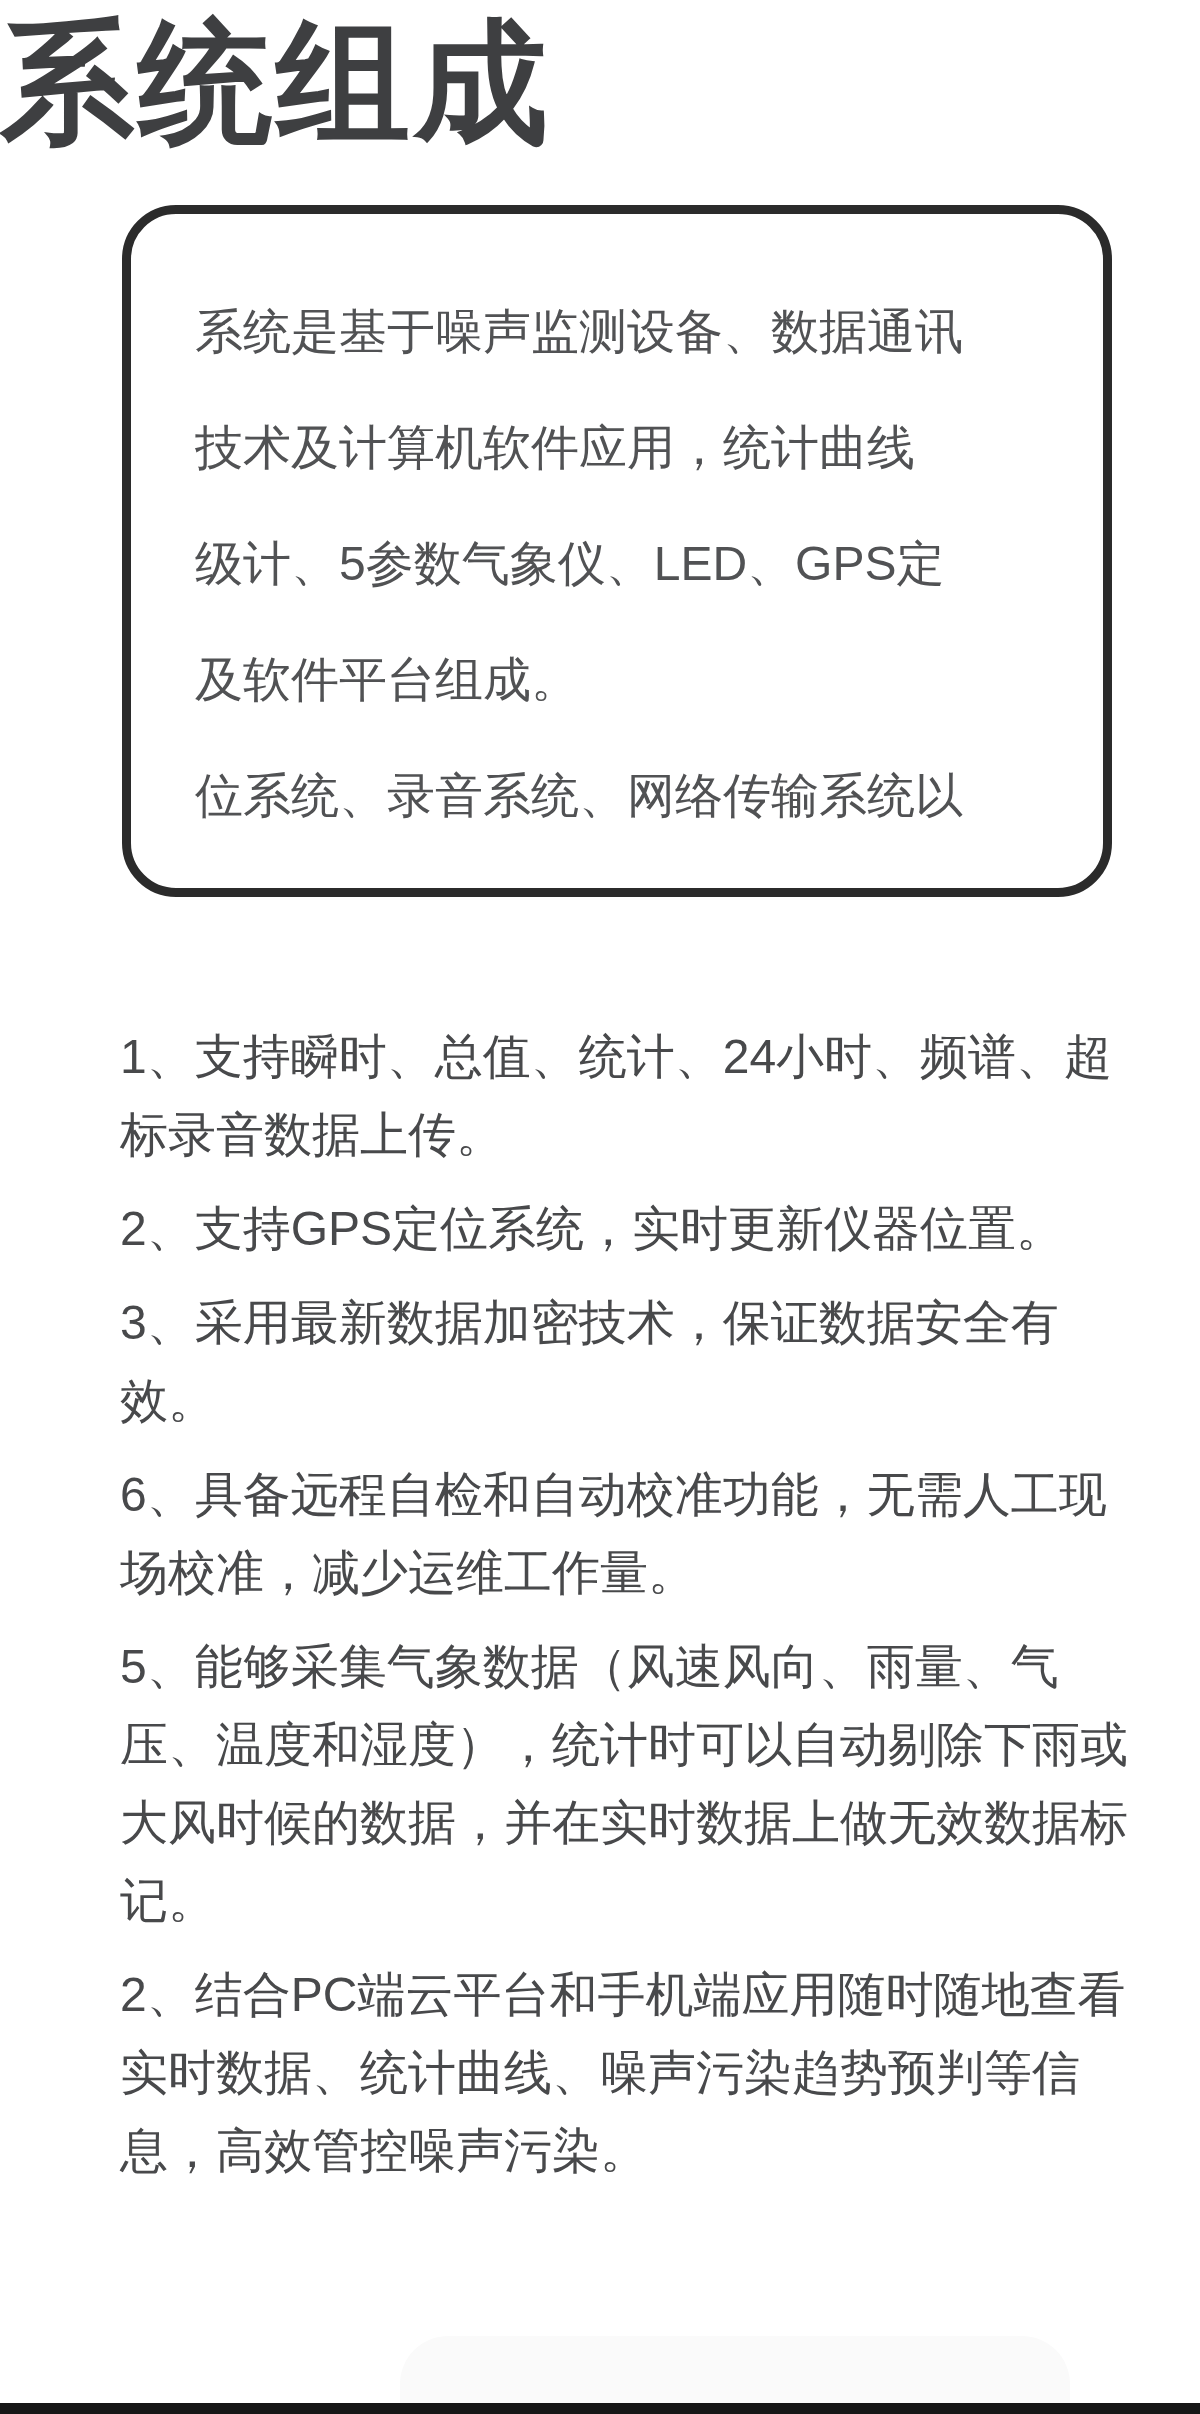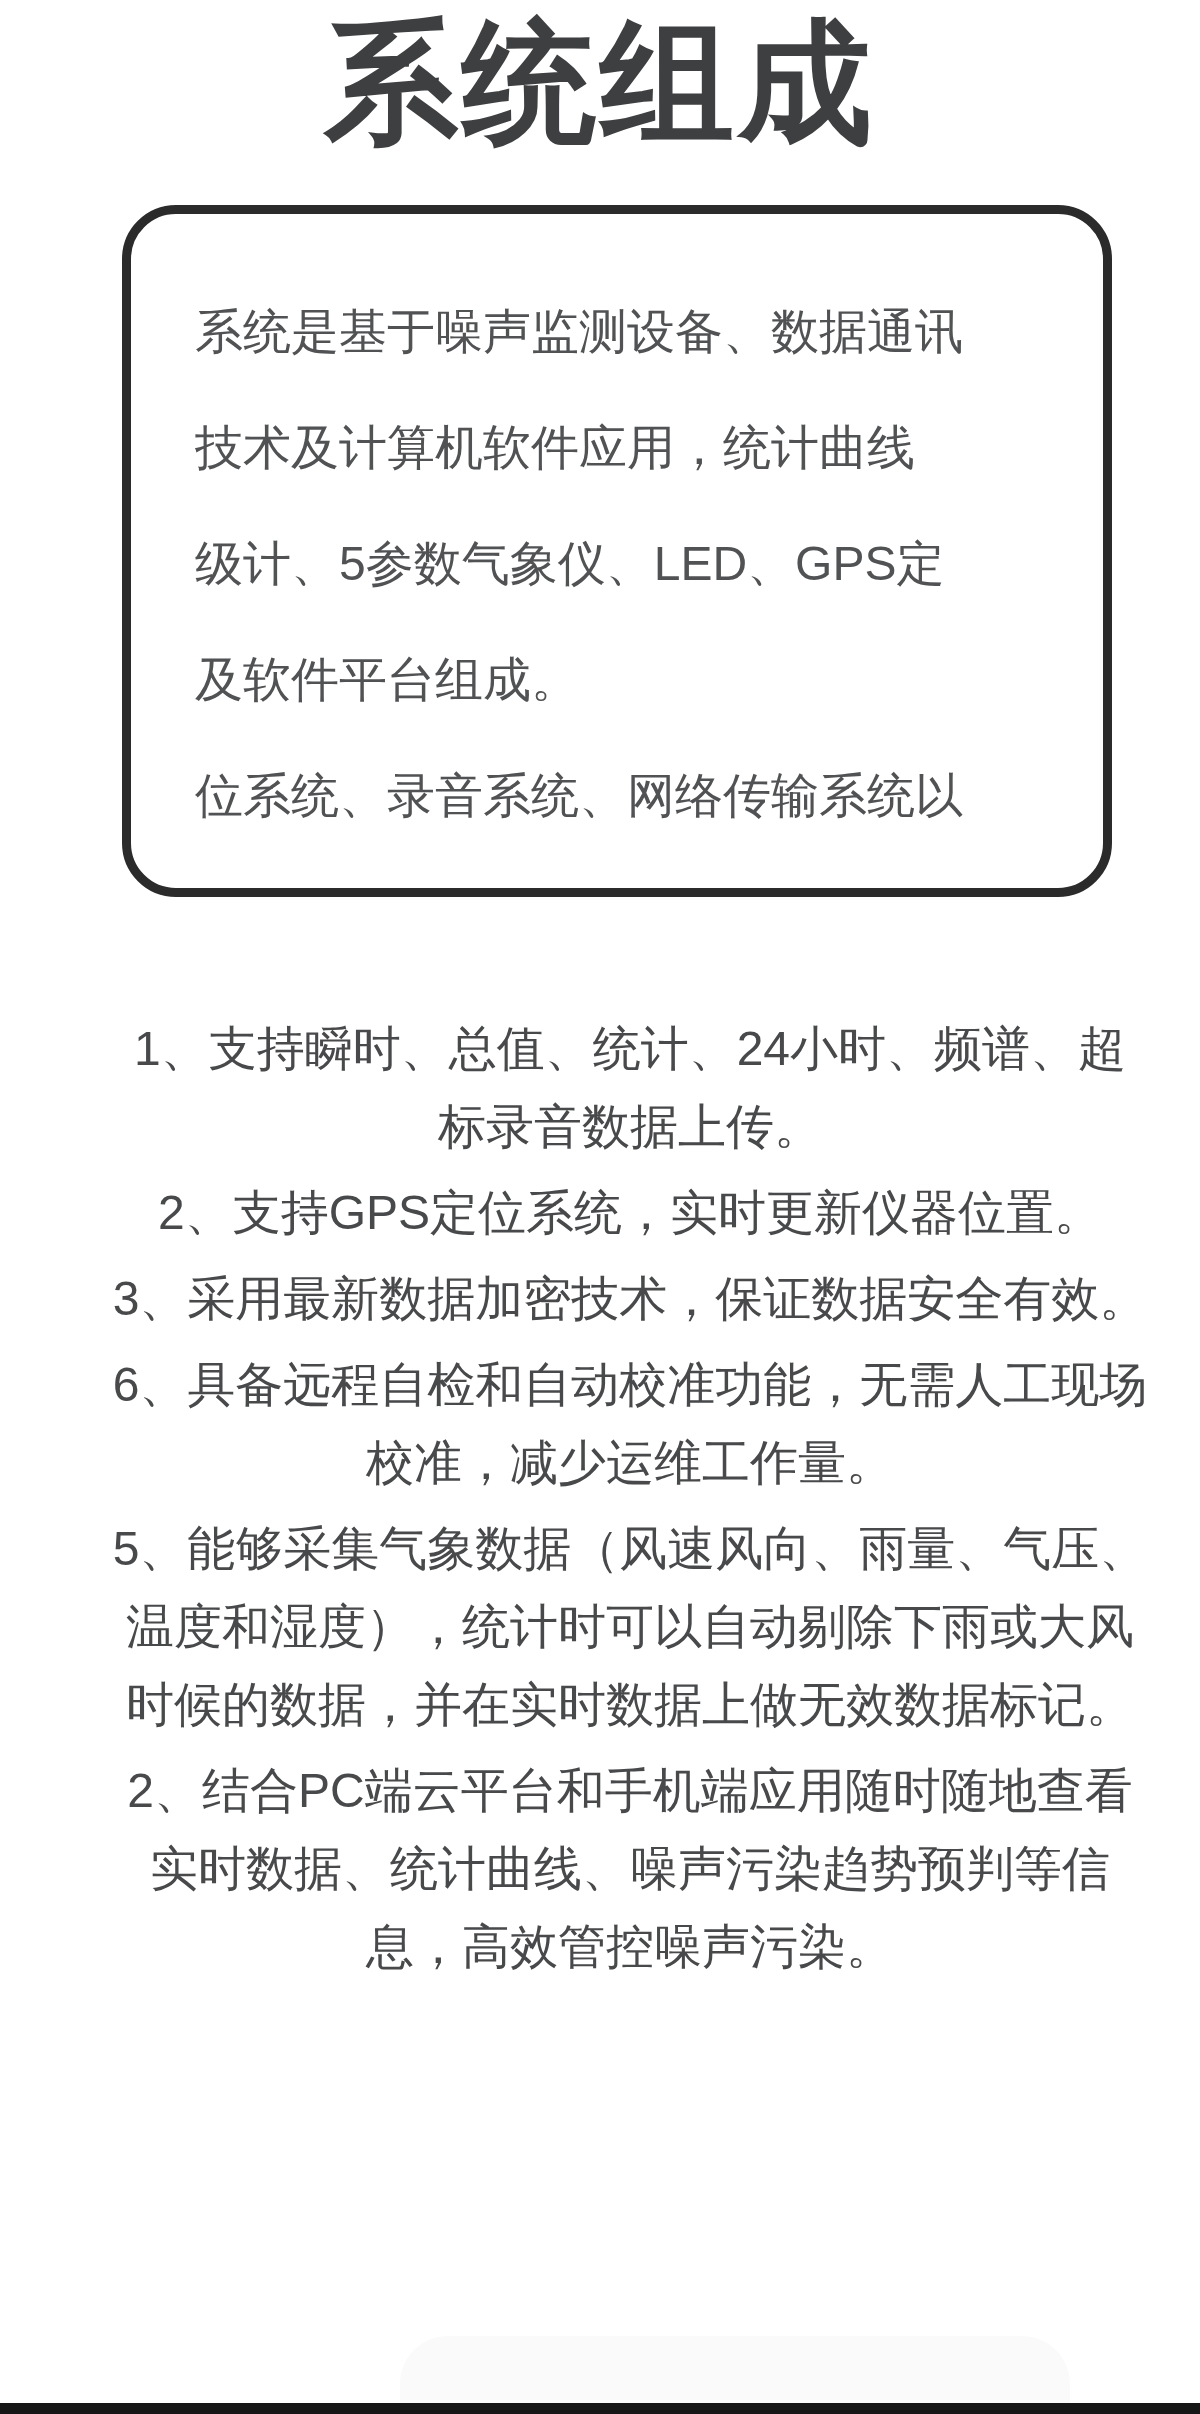--- a/index.html
+++ b/index.html
@@ -23,21 +23,20 @@
     background: var(--background-color);
     overflow: hidden;
     font-family: "Liberation Sans", "DejaVu Sans", sans-serif;
   }
   .title {
     position: absolute;
     top: 4px;
     left: 0;
     width: 100%;
     margin: 0;
-    text-align: center;
     font-size: 134px;
     line-height: 158px;
     font-weight: 900;
     letter-spacing: 4px;
     color: var(--title-color);
   }
   .intro-box {
     position: absolute;
     left: 122px;
     top: 205px;
@@ -54,25 +53,25 @@
     color: var(--box-text-color);
     white-space: nowrap;
   }
   .features {
     position: absolute;
     left: 104px;
     top: 1002px;
     width: 1052px;
   }
   .feature {
-    margin: 8px;
+    margin: 16px;
     font-size: 48px;
     line-height: 78px;
     color: var(--list-text-color);
-    text-align: center;
+    text-align: left;
   }
   .watermark {
     position: absolute;
     left: 400px;
     top: 2336px;
     width: 670px;
     height: 68px;
     background: #fafafa;
     border-radius: 48px 48px 0 0;
   }

